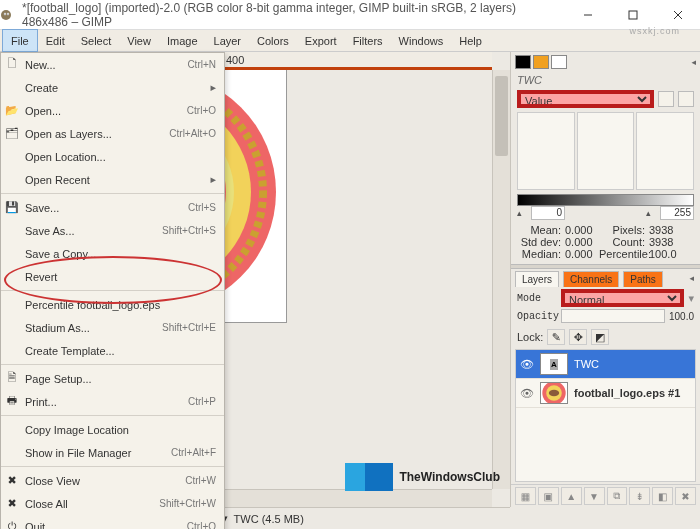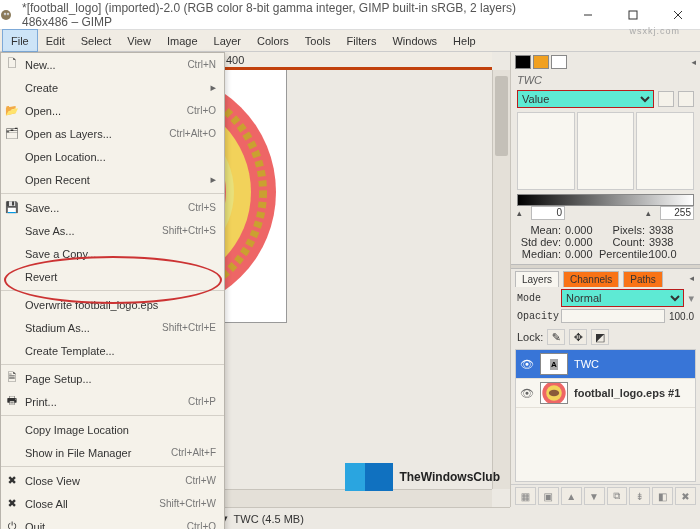--- a/index.html
+++ b/index.html
@@ -49,21 +49,21 @@
 .twc-layer { position:absolute; left:4px; top:30px; padding:2px 4px; font-size:36px; font-weight:800; font-style:italic; font-family:Arial,sans-serif; color:#000; letter-spacing:-1px; border:1px dashed #000; border-image:repeating-linear-gradient(45deg,#000 0 4px,#fff 4px 8px) 1; opacity:.45; line-height:.9; }
 
 
 .rightdock .tabstrip { height:20px; display:flex; gap:2px; padding:2px 4px; align-items:center; }
 .rightdock .tabbox { width:16px; height:14px; border:1px solid #888; }
 .rightdock .tabbox.b1 { background:#000; }
 .rightdock .tabbox.b2 { background:#f0a020; }
 .rightdock .tabbox.b3 { background:#fff; }
 .rightdock .section-title { font-style:italic; padding:2px 6px; color:#666; }
 .rightdock .valrow { display:flex; gap:4px; padding:2px 6px; align-items:center; }
-.rightdock select { flex:1; font-size:11px; background:#5eead4; border:1px solid #b91c1c; height:18px; }
+.rightdock select { flex:1; font-size:11px; background:#fca5a5; border:4px solid #b91c1c; height:18px; }
 .rightdock .histo { margin:2px 6px; height:78px; display:flex; gap:2px; }
 .rightdock .histo .slot { flex:1; background:#f8f6f0; border:1px solid #ccc; }
 .rightdock .grad { margin:2px 6px 0; height:12px; background:linear-gradient(90deg,#000,#fff); border:1px solid #888; }
 .rightdock .gradctrl { display:flex; padding:0 6px 2px; align-items:center; gap:4px; }
 .rightdock .gradctrl .numbox { width:34px; height:14px; border:1px solid #bbb; background:#fff; font-size:10px; text-align:right; padding-right:2px; position:relative; }
 .rightdock .gradctrl .tri { width:10px; font-size:9px; color:#555; }
 .rightdock .stats { padding:2px 6px; font-size:10px; color:#555; }
 .rightdock .stats .srow { display:flex; }
 .rightdock .stats .srow span:first-child { width:48px; text-align:right; padding-right:4px; }
 .rightdock .stats .srow span:nth-child(2) { width:34px; }
@@ -138,21 +138,21 @@
 </div>
 
 <div class="menubar">
   <div class="m active">File</div>
   <div class="m">Edit</div>
   <div class="m">Select</div>
   <div class="m">View</div>
   <div class="m">Image</div>
   <div class="m">Layer</div>
   <div class="m">Colors</div>
-  <div class="m">Tools</div>
+  <div class="m">Export</div>
   <div class="m">Filters</div>
   <div class="m">Windows</div>
   <div class="m">Help</div>
 </div>
 
 <div class="main">
   <div class="canvaswrap">
     <div class="ruler-h">
       <span style="left:50px">100</span>
       <span style="left:100px">200</span>
@@ -335,21 +335,21 @@
       <span class="acc">Shift+Ctrl+S</span>
     </div>
   <div class="row">
       <span class="lbl">Save a Copy...</span>
     </div>
   <div class="row">
       <span class="lbl">Revert</span>
     </div>
   <div class="row sep"></div>
   <div class="row">
-      <span class="lbl">Overwrite football_logo.eps</span>
+      <span class="lbl">Percentile football_logo.eps</span>
     </div>
   <div class="row">
       <span class="lbl">Stadium As...</span>
       <span class="acc">Shift+Ctrl+E</span>
     </div>
   <div class="row">
       <span class="lbl">Create Template...</span>
     </div>
   <div class="row sep"></div>
   <div class="row">

